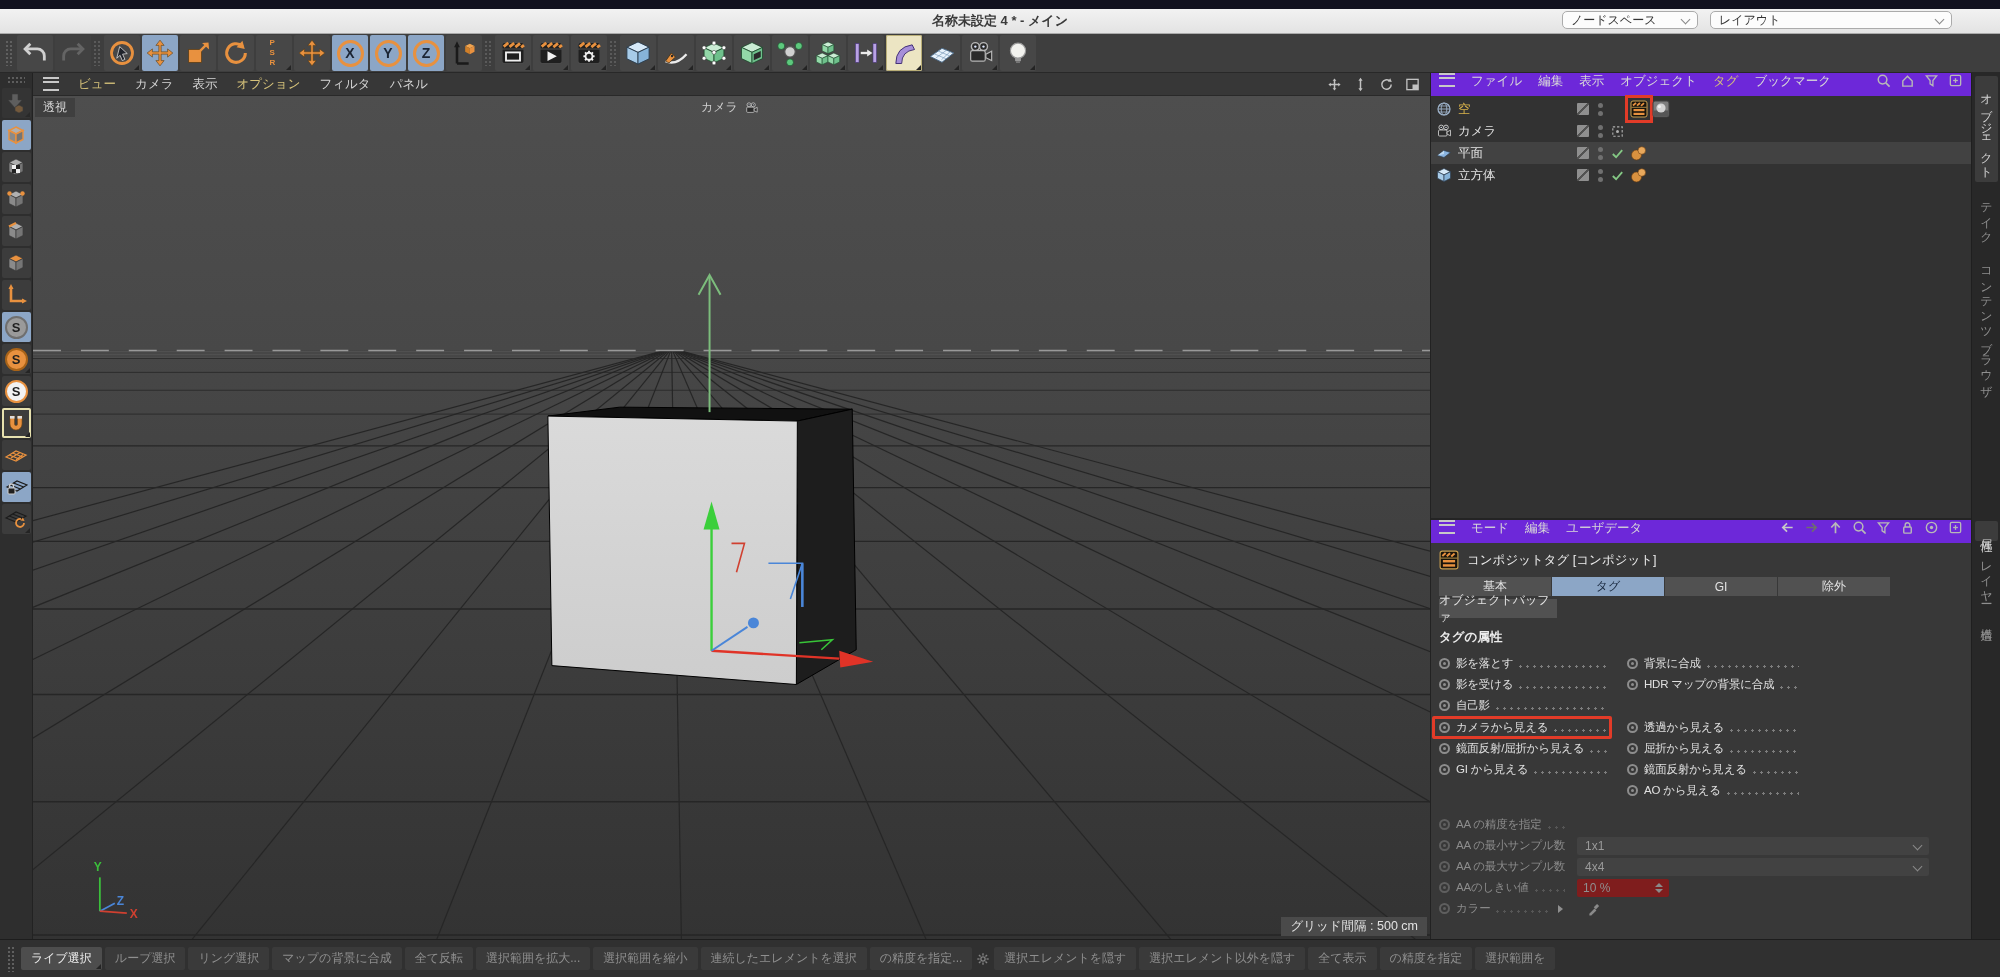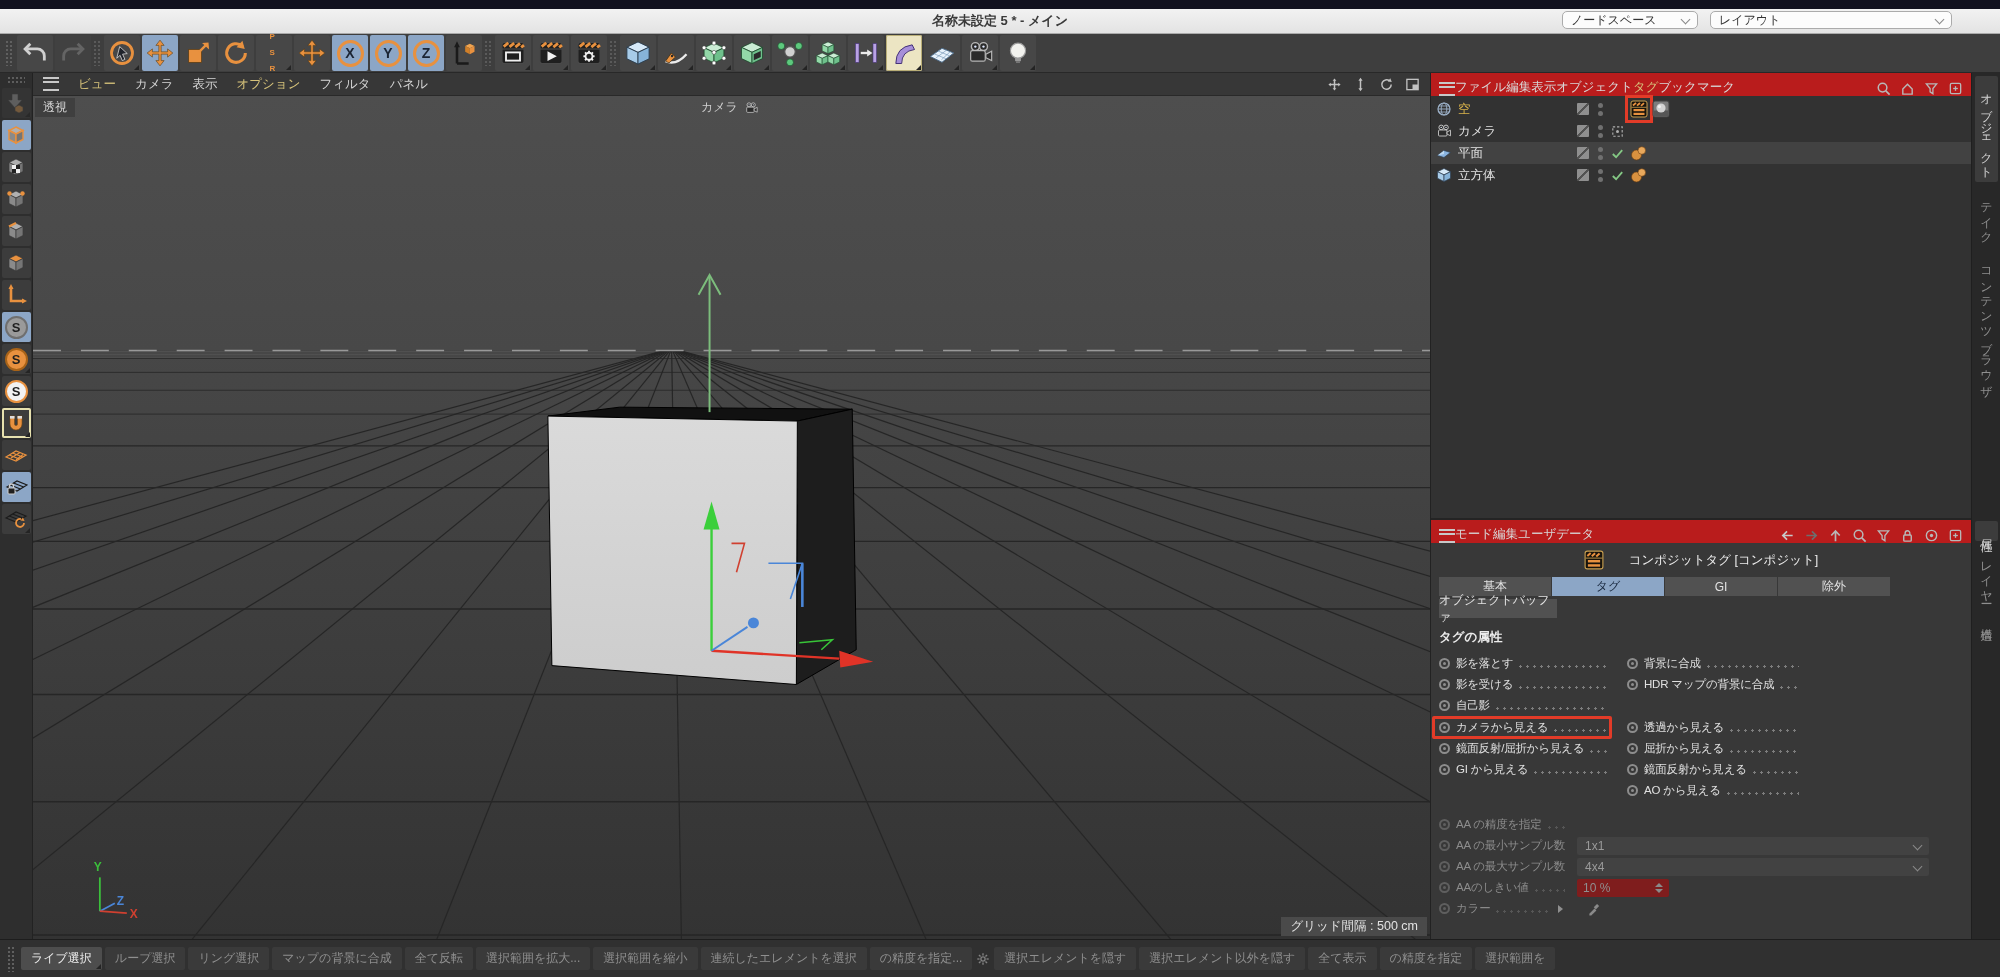--- a/index.html
+++ b/index.html
@@ -27,21 +27,21 @@
   .tbtn svg{width:28px;height:28px;}
   .tbtn.bg-blue{background:#8ca6c6;}
   .tbtn.bg-cream{background:#ece5c3;box-shadow:inset 0 0 0 1px #b9ae77;}
   .tbtn.disabled{opacity:.42;}
   .tbtn.tb-sep{width:9px;background:transparent;background-image:radial-gradient(#5a5a5a 1px,transparent 1.2px);
                background-size:4px 4px;height:26px;border-radius:0;}
   .corner::after{content:'';position:absolute;right:1px;bottom:1px;
                  border-left:5px solid transparent;border-bottom:5px solid #242424;}
   .axis-letter{width:27px;height:27px;border:3px solid #e8913f;border-radius:50%;color:#1b2433;font-weight:700;
                font-size:14px;display:flex;align-items:center;justify-content:center;box-sizing:border-box;}
-  .psr-letters{font-size:8px;font-weight:700;color:#e8913f;line-height:16px;width:9px;word-break:break-all;}
+  .psr-letters{font-size:8px;font-weight:700;color:#e8913f;line-height:10px;width:9px;word-break:break-all;}
   span:empty{display:none;}
   
   .main{flex:1;display:flex;min-height:0;}
   
   .palette{width:32px;background:#2e2e2e;border-right:1px solid #222;display:flex;flex-direction:column;
            align-items:center;padding-top:2px;flex:none;}
   .pal-dots{width:18px;height:8px;margin:1px 0 3px;flex:none;
             background-image:radial-gradient(#5d5d5d 1px,transparent 1.2px);background-size:4px 4px;}
   .pbtn{width:29px;height:30px;margin:1px 0;background:#3c3c3c;border-radius:2px;display:flex;align-items:center;
         justify-content:center;position:relative;flex:none;}
@@ -63,21 +63,21 @@
   .vp-nav{margin-left:auto;display:flex;gap:11px;align-items:center;}
   .vp-nav svg{width:15px;height:15px;}
   .canvas{position:relative;flex:1;overflow:hidden;}
   .scene{position:absolute;inset:0;width:100%;height:100%;}
   .proj-badge{position:absolute;left:2px;top:2px;background:#3f3f3f;color:#d8d8d8;font-size:12px;padding:1px 8px;}
   .cam-label{position:absolute;left:668px;top:3px;color:#d0d0d0;font-size:12px;display:flex;gap:5px;align-items:center;}
   .cam-label svg{width:17px;height:14px;}
   .grid-label{position:absolute;right:3px;bottom:3px;background:#4a4a4a;color:#e2e2e2;font-size:12.5px;padding:1px 9px;}
   
   .rightpanel{width:540px;flex:none;display:flex;flex-direction:column;background:#353535;border-left:1px solid #222;}
-  .pmenu{height:23px;background:#b91c1c;display:flex;align-items:flex-end;gap:0;padding:0 8px;
+  .pmenu{height:23px;background:#6d28d9;display:flex;align-items:flex-start;gap:16px;padding:0 8px;
          font-size:12.5px;color:#d8d8d8;flex:none;}
   .burger{width:16px;height:10px;border-top:2px solid #c8c8c8;border-bottom:2px solid #c8c8c8;position:relative;flex:none;}
   .burger::after{content:'';position:absolute;left:0;right:0;top:2px;height:2px;background:#c8c8c8;}
   .pmenu-icons{margin-left:auto;display:flex;gap:9px;align-items:center;}
   .pmenu-icons svg{width:15px;height:15px;}
   
   .om{height:445px;flex:none;display:flex;flex-direction:column;border-bottom:2px solid #242424;}
   .om-body{flex:1;background:#323232;padding-top:2px;}
   .om-row{height:22px;display:flex;align-items:center;position:relative;font-size:12.5px;color:#e3e3e3;padding-left:5px;}
   .om-row.hl{background:#424242;align-items:center;}
@@ -95,21 +95,21 @@
   .col-tags{position:absolute;left:199px;display:flex;gap:4px;align-items:center;}
   .col-tags svg{width:18px;height:18px;display:none;}
   .om-row.has-comp .t-comp{display:block;}
   .om-row.has-sky .t-sky{display:block;}
   .om-row.has-phong .t-phong{display:block;}
   .anno-wrap{display:none;line-height:0;}
   .om-row.has-comp .anno-wrap{display:block;}
   .om-row.anno .anno-wrap{outline:3px solid #e23b28;outline-offset:2px;}
   
   .am{flex:1;display:flex;flex-direction:column;background:#383838;min-height:0;font-size:12px;}
-  .am-title{display:flex;align-items:center;gap:25px;padding:7px 8px 5px;color:#ececec;font-size:12.5px;justify-content:center;}
+  .am-title{display:flex;align-items:center;gap:8px;padding:7px 8px 5px;color:#ececec;font-size:12.5px;}
   .am-title svg{width:20px;height:20px;}
   .am-tabs{display:flex;gap:1px;padding:2px 0 0 8px;}
   .tab{width:112px;height:19px;background:#515151;color:#e3e3e3;font-size:12px;display:flex;
        align-items:center;justify-content:center;flex:none;}
   .tab.active{background:#8ca6c6;color:#16253b;}
   .tab.buffer{width:118px;}
   .am-section{font-size:12.5px;font-weight:700;color:#ececec;padding:11px 8px 7px;}
   .checks{padding-left:8px;}
   .chk-row{display:flex;height:21px;align-items:center;}
   .chk-row.gap-after{margin-bottom:1px;}
@@ -520,21 +520,21 @@
 <div class="window">
 
   <div class="macbar"></div>
 
   <div class="titlebar">
     <div class="lights">
       
       
       
     </div>
-    <div class="title">名称未設定 5 * - メイン</div>
+    <div class="title">名称未設定 4 * - メイン</div>
     <div class="tb-dd" id="dd-node">
       <span>ノードスペース</span>
       <i class="chev"></i>
     </div>
     <div class="tb-dd" id="dd-layout">
       <span>レイアウト</span>
       <i class="chev"></i>
     </div>
   </div>
 

